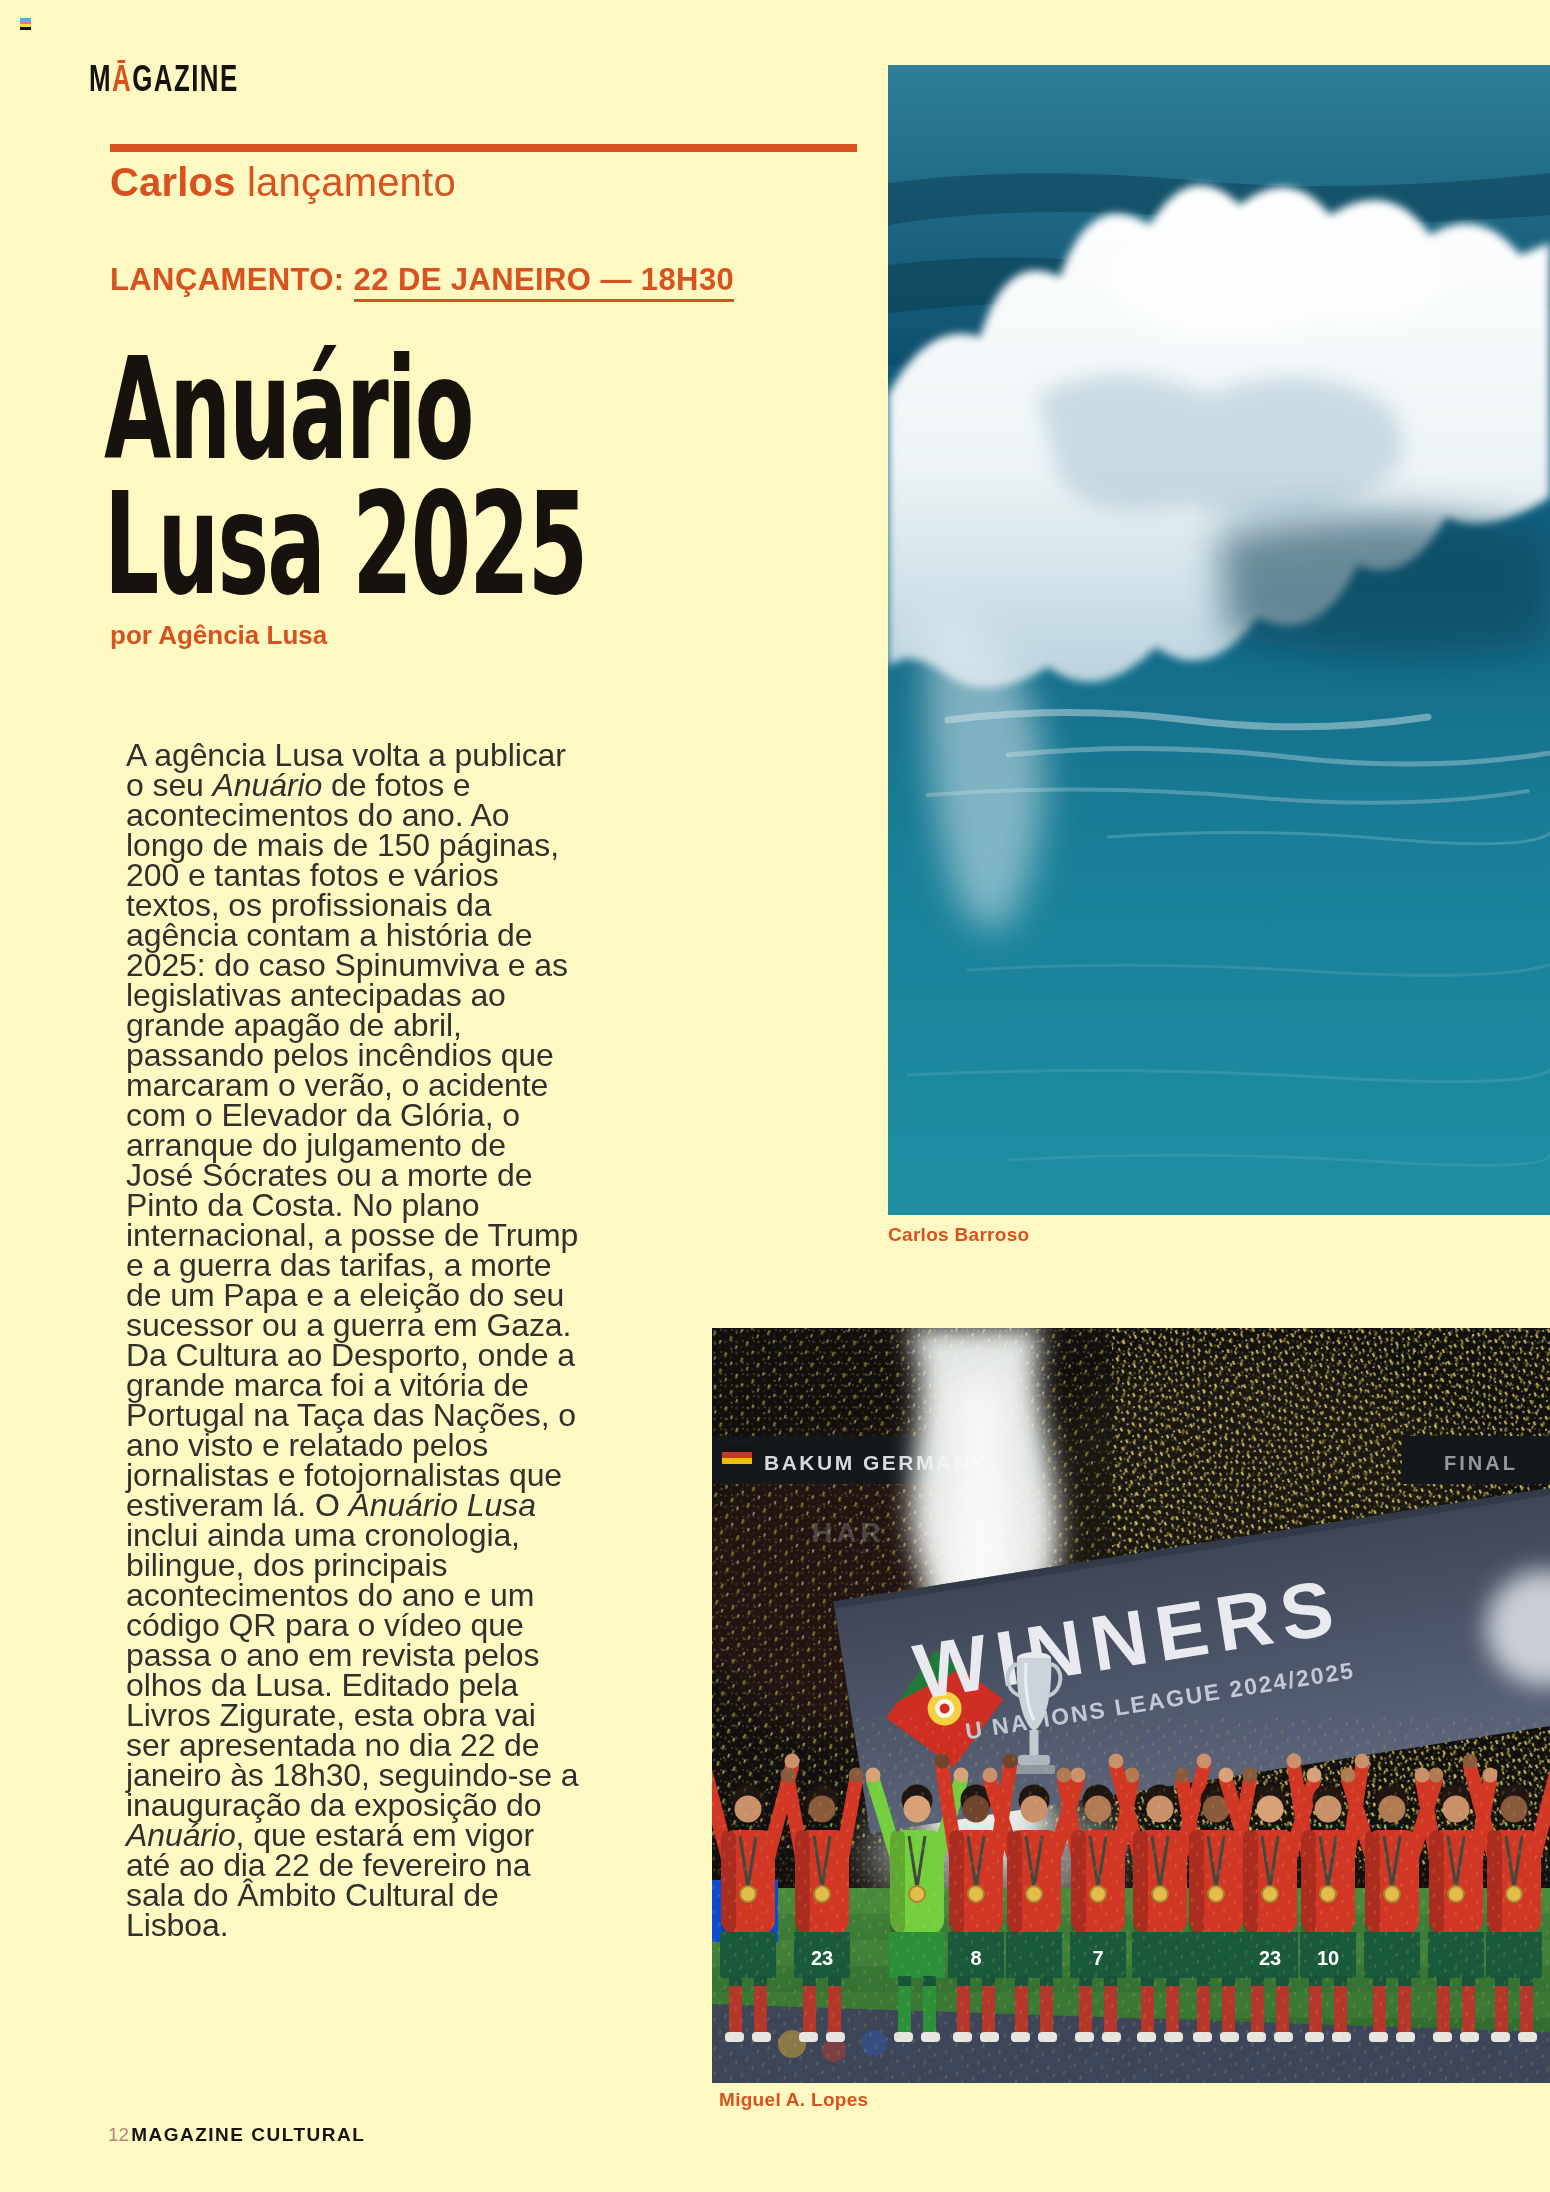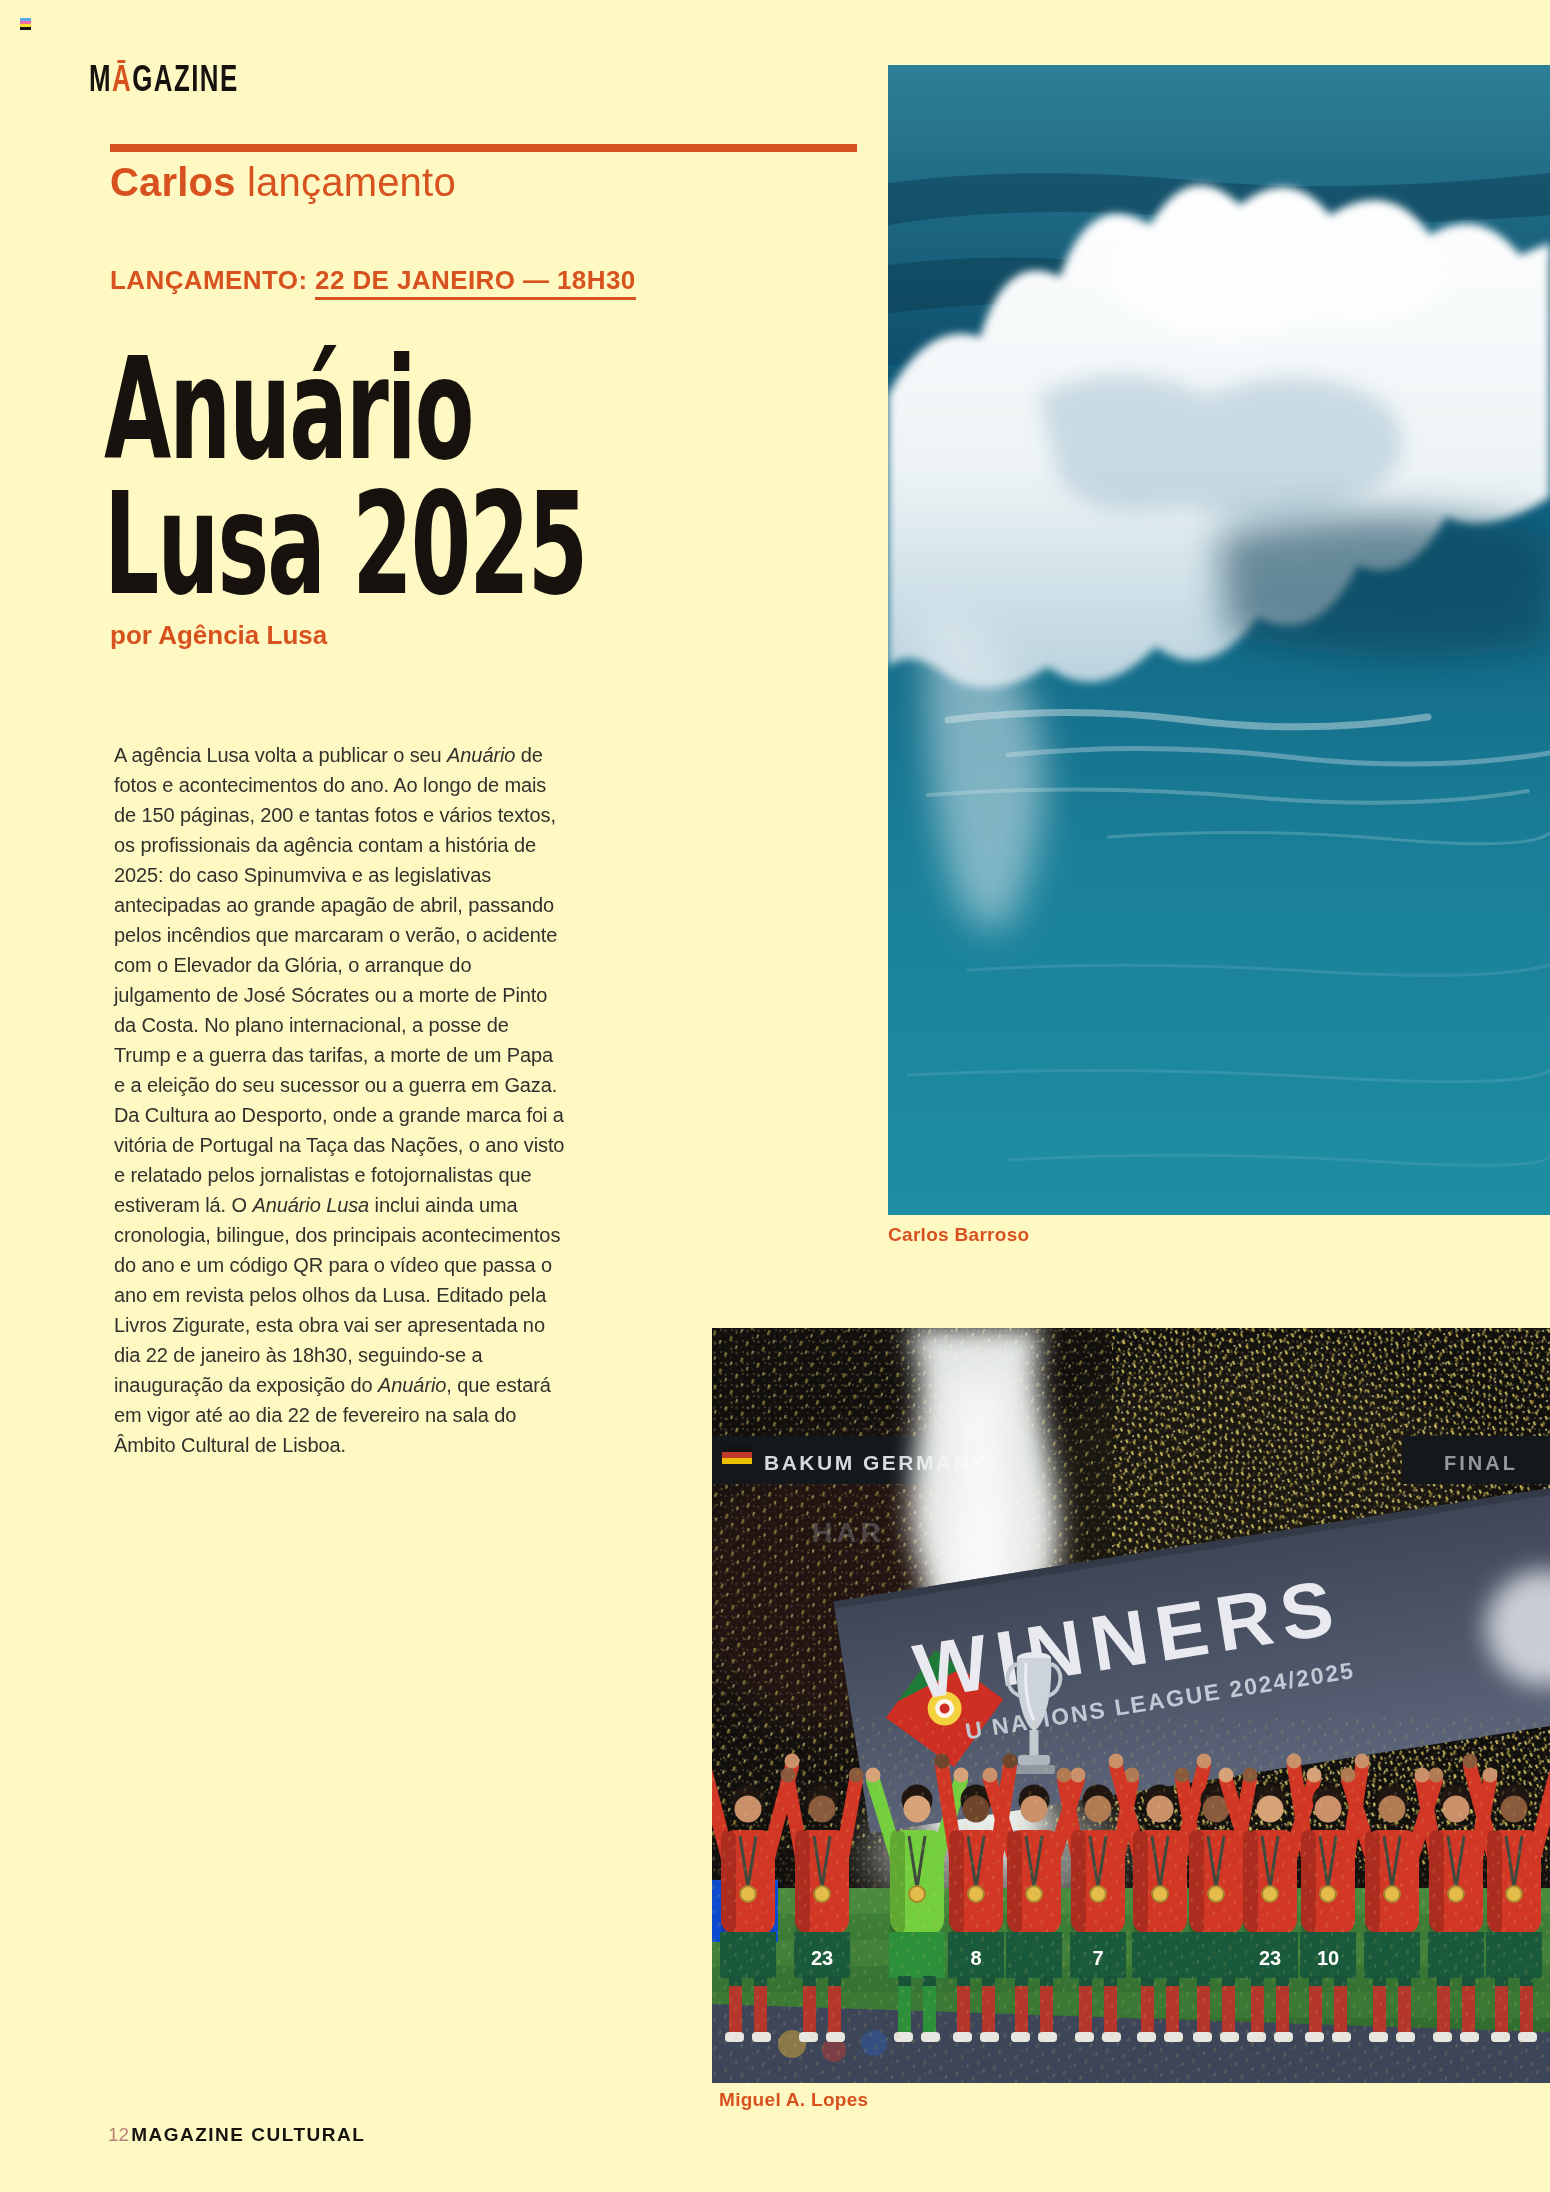--- a/index.html
+++ b/index.html
@@ -14,30 +14,30 @@
   
   .logo{left:89px;top:58px;font-size:36px;font-weight:800;color:#16120e;
         letter-spacing:2px;transform:scaleX(.72);transform-origin:left top;white-space:nowrap;}
   .logo .accent{color:#d8521f;}
   
   .rule{left:110px;top:144px;width:747px;height:8px;background:#d8521f;}
   
   .section-heading{left:110px;top:160px;font-size:40px;color:#d8521f;letter-spacing:.2px;}
   .section-heading .city{font-weight:700;}
   
-  .event{left:110px;top:258px;font-size:26px;font-weight:700;color:#d8521f;
+  .event{left:110px;top:258px;font-size:31px;font-weight:700;color:#d8521f;
          letter-spacing:.4px;line-height:44px;white-space:nowrap;}
   .event .val{border-bottom:3px solid #d8521f;padding-bottom:2px;}
   
   .title{left:104px;top:342px;font-family:"DejaVu Sans",sans-serif;font-weight:bold;
          font-size:140px;line-height:.965;color:#17120d;letter-spacing:-3px;
          transform:scaleX(.62);transform-origin:left top;white-space:nowrap;}
   .byline{left:110px;top:620px;font-size:26px;font-weight:700;color:#d8521f;}
   
-  .body-text{left:114px;top:740px;width:455px;font-size:20px;line-height:30px;
+  .body-text{left:126px;top:740px;width:455px;font-size:32px;line-height:30px;
              color:#32302c;letter-spacing:-.1px;}
   .body-text .it{font-style:italic;}
   
   .wave-photo{left:888px;top:65px;width:662px;height:1150px;}
   .football-photo{left:712px;top:1328px;width:838px;height:755px;}
   .caption{font-size:19px;font-weight:700;color:#d8521f;letter-spacing:.3px;}
   .cap-wave{left:888px;top:1224px;}
   .cap-foot{left:719px;top:2089px;}
   
   .footer{left:108px;top:2124px;font-size:19px;white-space:nowrap;}

